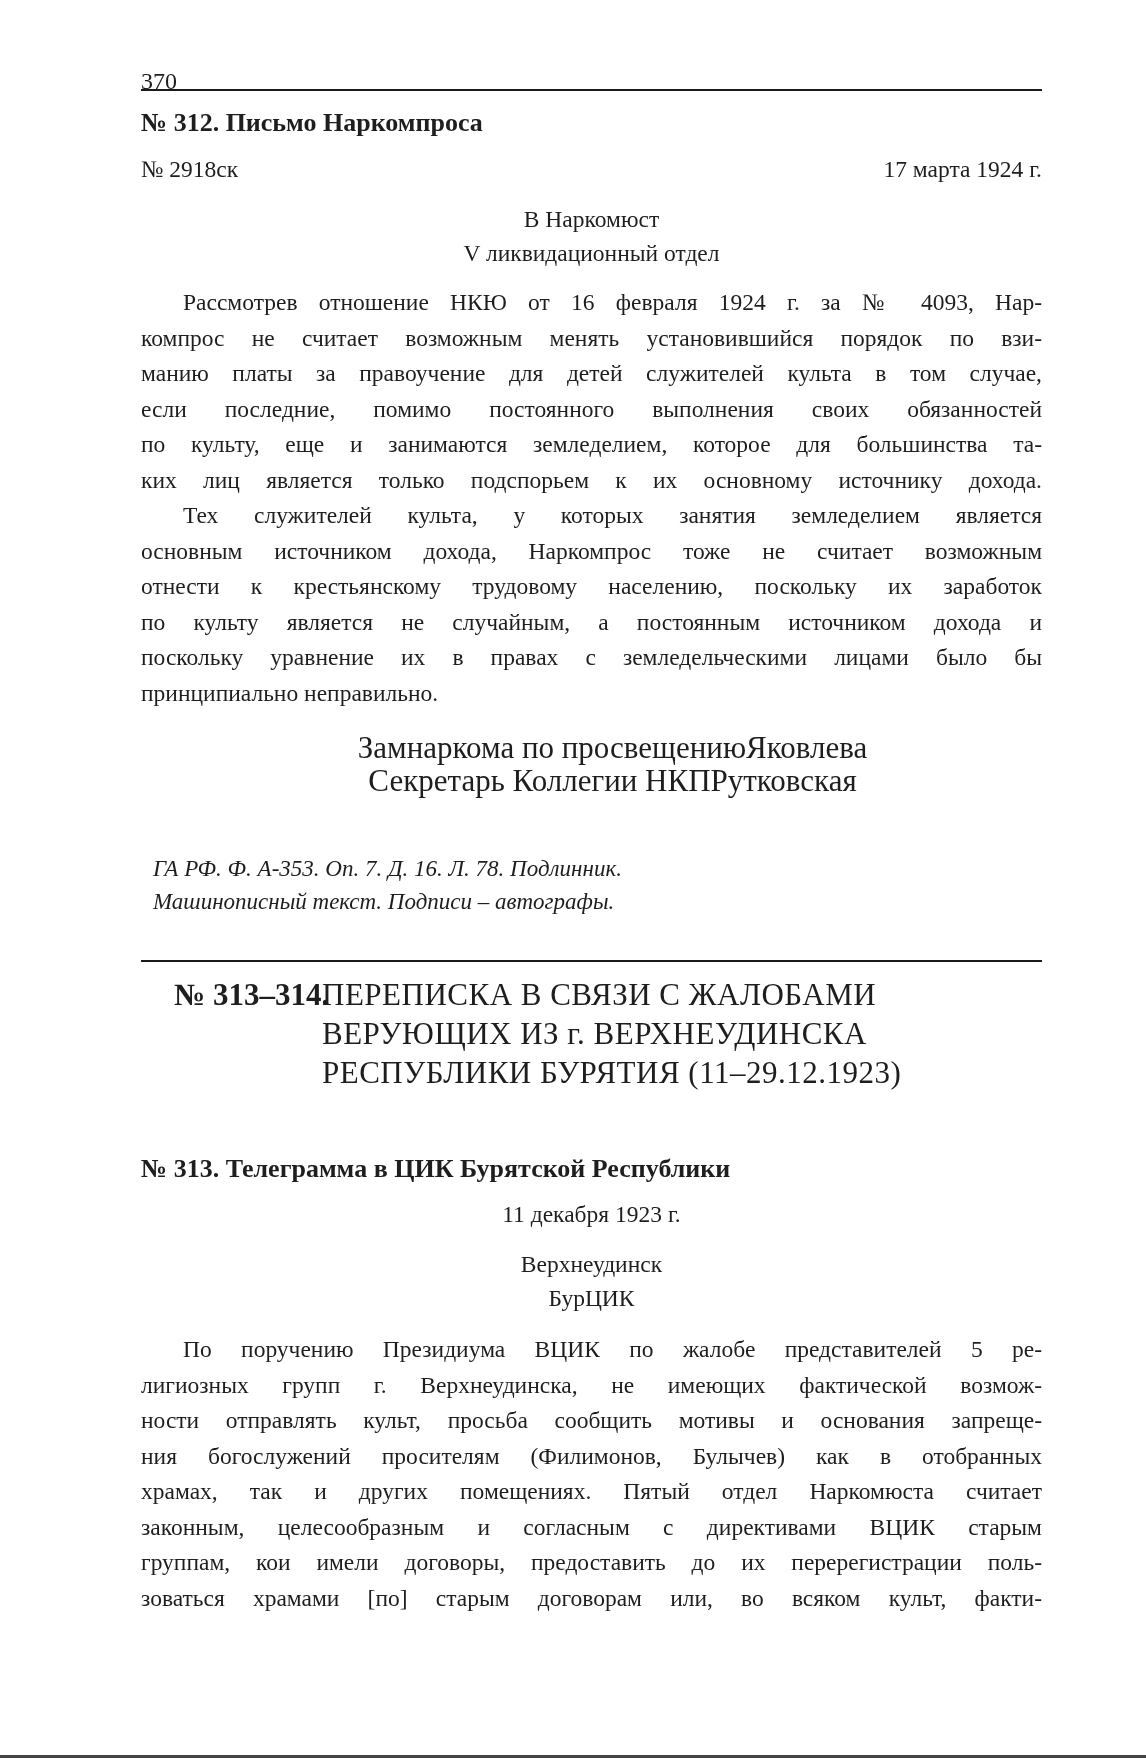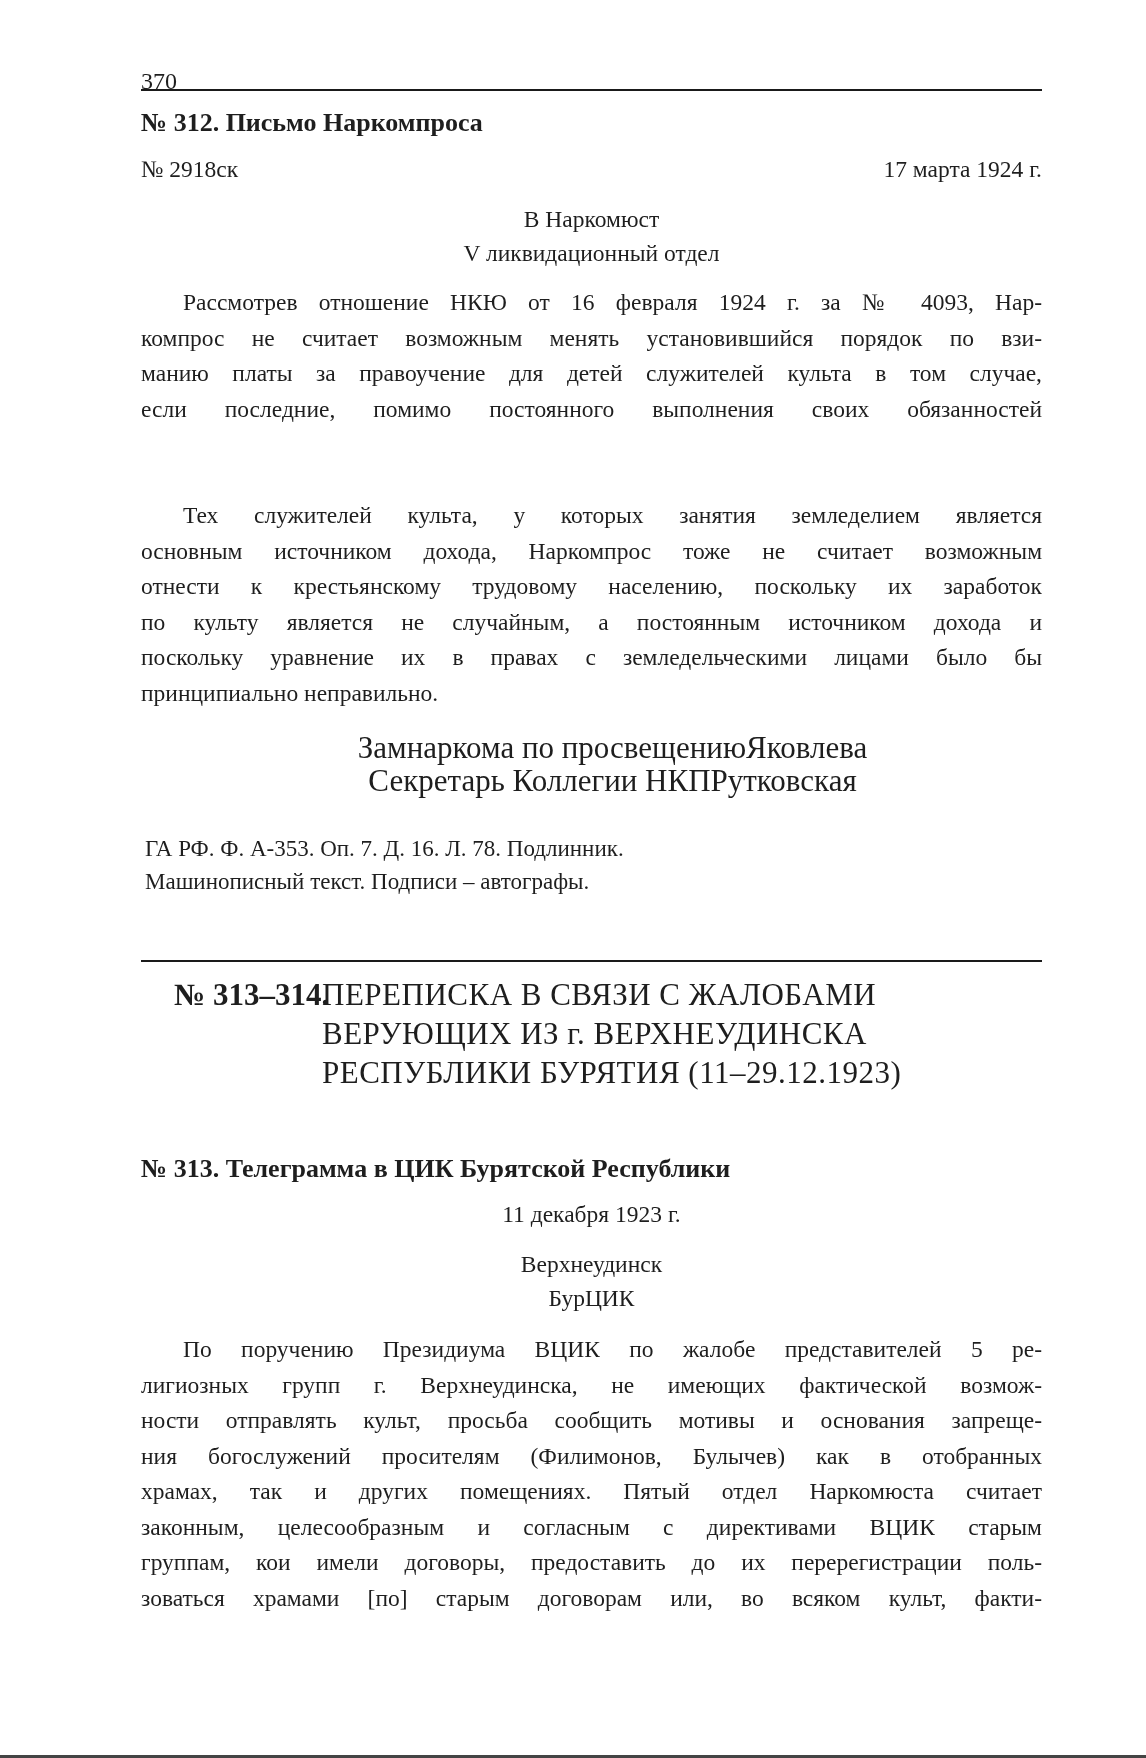--- a/index.html
+++ b/index.html
@@ -12,21 +12,21 @@
   .abs { position: absolute; left: 0; right: 0; white-space: nowrap; }
   .page-number { top: 48px; font-size: 24px; letter-spacing: 0; margin-top: 20px; }
   .rule { position: absolute; left: 0; width: 901px; height: 2px; background: #1a1a1a; }
   .heading { font-weight: bold; font-size: 26px; }
   .body-text { font-size: 23.5px; line-height: 35.5px; }
   .right { text-align: center; }
   .justify-line { display: block; text-align: justify; text-align-last: justify; white-space: nowrap; }
   .last-line { display: block; text-align: left; white-space: nowrap; }
   .para { position: absolute; left: 0; width: 901px; }
   .sig-row { position: absolute; left: 42px; right: 0; display: flex; justify-content: center; font-size: 31px; }
-  .archival { position: absolute; left: 4px; font-size: 23px; line-height: 33px; }
+  .archival { position: absolute; left: 12px; font-style: italic; font-size: 23px; line-height: 33px; margin-top: 20px; }
   .collection-heading { position: absolute; left: 0; width: 901px; font-size: 31px; line-height: 39px; }
   .collection-heading .num { font-weight: bold; position: absolute; left: 0; top: 0; margin-left: 33px; }
   .collection-heading .title-lines { position: absolute; left: 181px; top: 0; white-space: nowrap; letter-spacing: 0.5px; }
   .bottom-band { position: absolute; left: 0; right: 0; bottom: 0; height: 3px; background: #444444; }
 </style>
 </head>
 <body>
 
 <div class="page">
 
@@ -41,20 +41,22 @@
   </div>
 
   <div class="abs body-text right" style="top:202px">В Наркомюст</div>
   <div class="abs body-text right" style="top:236px">V ликвидационный отдел</div>
 
   <div class="para body-text" style="top:285px">
     <span class="justify-line" style="padding-left:42px">Рассмотрев отношение НКЮ от 16 февраля 1924 г. за № 4093, Нар-</span>
     <span class="justify-line">компрос не считает возможным менять установившийся порядок по взи-</span>
     <span class="justify-line">манию платы за правоучение для детей служителей культа в том случае,</span>
     <span class="justify-line">если последние, помимо постоянного выполнения своих обязанностей</span>
+    <span class="justify-line">по культу, еще и занимаются земледелием, которое для большинства та-</span>
+    <span class="justify-line">ких лиц является только подспорьем к их основному источнику дохода.</span>
   </div>
 
   <div class="para body-text" style="top:498px">
     <span class="justify-line" style="padding-left:42px">Тех служителей культа, у которых занятия земледелием является</span>
     <span class="justify-line">основным источником дохода, Наркомпрос тоже не считает возможным</span>
     <span class="justify-line">отнести к крестьянскому трудовому населению, поскольку их заработок</span>
     <span class="justify-line">по культу является не случайным, а постоянным источником дохода и</span>
     <span class="justify-line">поскольку уравнение их в правах с земледельческими лицами было бы</span>
     <span class="last-line">принципиально неправильно.</span>
   </div>

